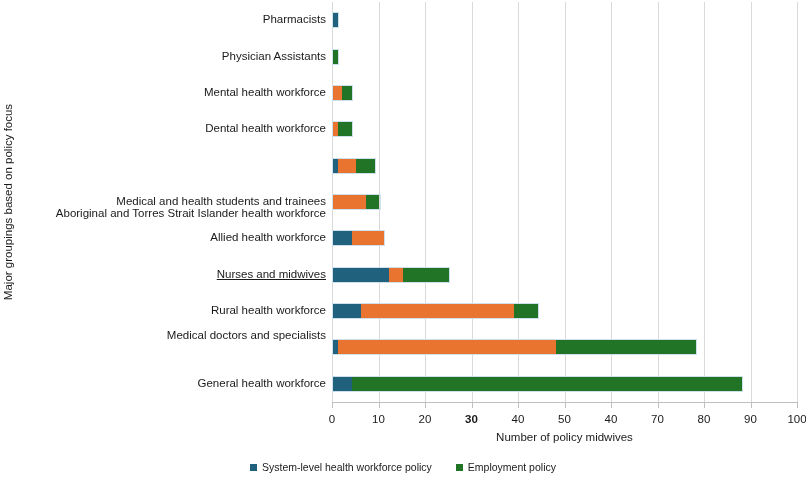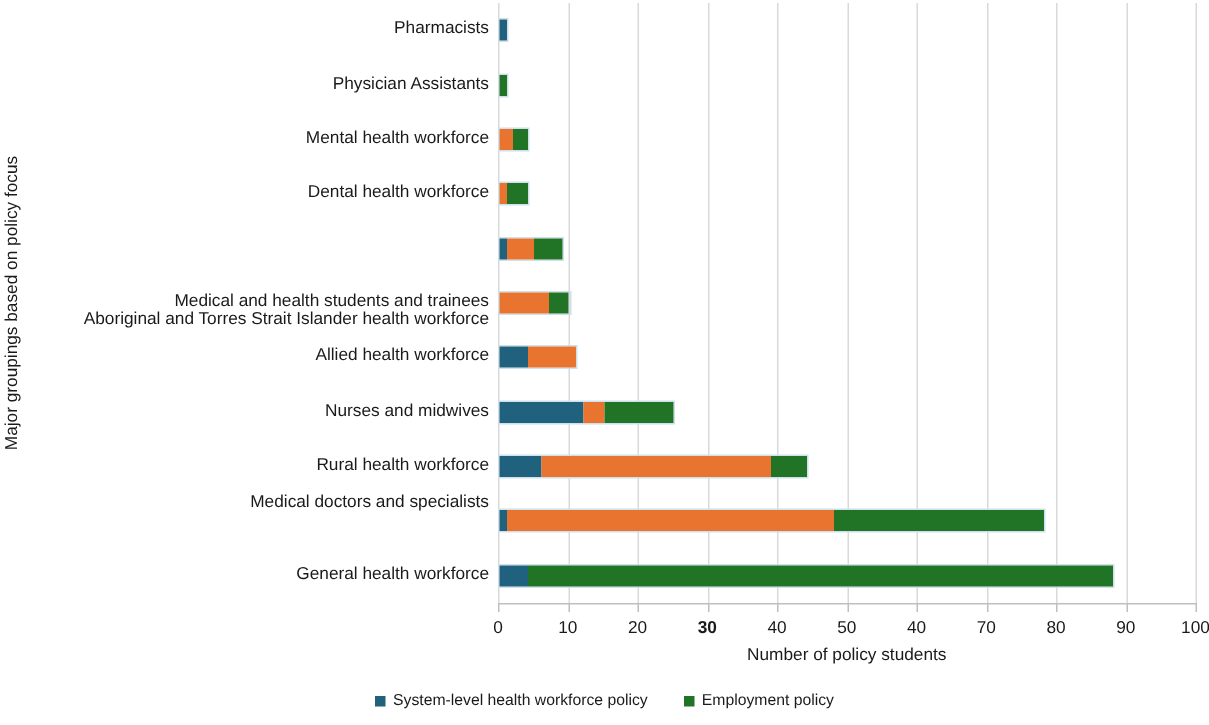--- a/index.html
+++ b/index.html
@@ -190,39 +190,39 @@
       <div class="tick-mark" style="left: 797px;"></div>
     </div>
   <div id="cat-labels">
       <div class="cat-label" style="top: 13.1818px;">Pharmacists</div>
       <div class="cat-label" style="top: 49.5455px; text-align: right;">Physician Assistants</div>
       <div class="cat-label" style="top: 85.9091px;">Mental health workforce</div>
       <div class="cat-label" style="top: 122.273px;">Dental health workforce</div>
       <div class="cat-label" style="top: 158.636px; margin-top: 48px;">Aboriginal and Torres Strait Islander health workforce</div>
       <div class="cat-label" style="top: 195px;">Medical and health students and trainees</div>
       <div class="cat-label" style="top: 231.364px; padding-left: 48px;">Allied health workforce</div>
-      <div class="cat-label" style="top: 267.727px;">Nurses and midwives</div>
+      <div class="cat-label" style="top: 267.727px; text-decoration: underline;">Nurses and midwives</div>
       <div class="cat-label" style="top: 304.091px;">Rural health workforce</div>
       <div class="cat-label" style="top: 329px; padding-left: 44px;">Medical doctors and specialists</div>
       <div class="cat-label" style="top: 376.818px;">General health workforce</div>
     </div>
   <div id="x-tick-labels">
       <div class="x-tick-label" style="left: 332px;">0</div>
       <div class="x-tick-label" style="left: 378.5px;">10</div>
       <div class="x-tick-label" style="left: 425px;">20</div>
       <div class="x-tick-label" style="left: 471.5px; font-weight: bold;">30</div>
       <div class="x-tick-label" style="left: 518px;">40</div>
       <div class="x-tick-label" style="left: 564.5px;">50</div>
       <div class="x-tick-label" style="left: 611px;">40</div>
       <div class="x-tick-label" style="left: 657.5px;">70</div>
       <div class="x-tick-label" style="left: 704px;">80</div>
       <div class="x-tick-label" style="left: 750.5px;">90</div>
       <div class="x-tick-label" style="left: 797px;">100</div>
     </div>
-  <div class="x-axis-title">Number of policy students</div>
+  <div class="x-axis-title">Number of policy midwives</div>
   <div id="legend">
       <div class="legend-item">
         <span class="legend-swatch" style="background: rgb(32, 97, 125);"></span>
         <span>System-level health workforce policy</span>
       </div>
       <div class="legend-item">
         <span class="legend-swatch" style="background: rgb(33, 116, 38);"></span>
         <span>Employment policy</span>
       </div>
     </div>

